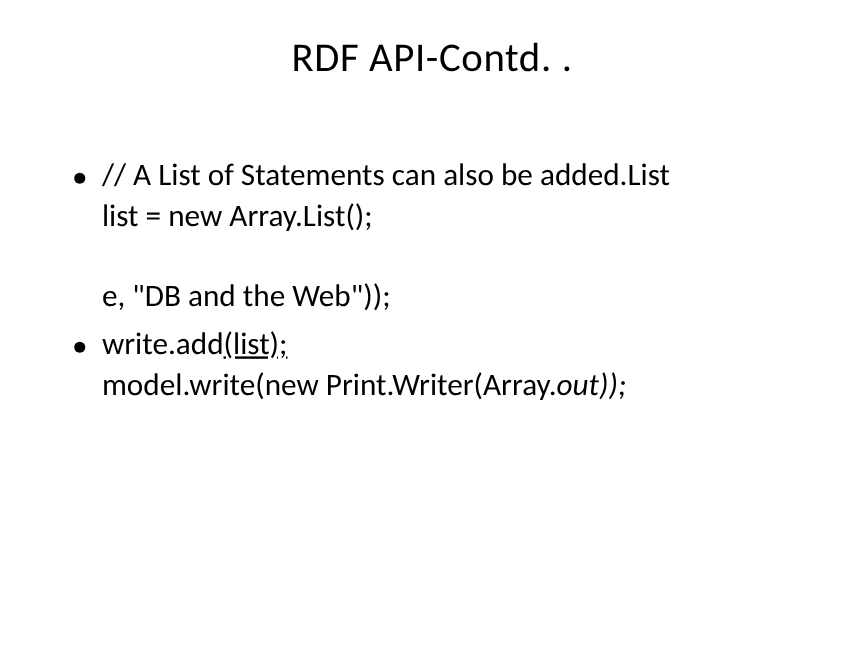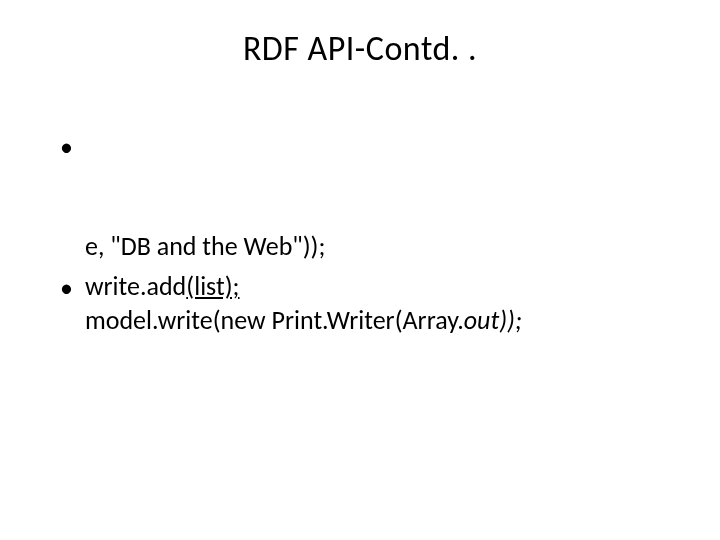--- a/index.html
+++ b/index.html
@@ -56,22 +56,22 @@
 </head>
 <body>
 
 <div class="slide">
   <h1 class="title">RDF API-Contd. .</h1>
   <div class="content">
 
     <div class="bullet-item">
       <span class="bullet">•</span>
       <div class="bullet-text">
-        <br>
-        <br>
+        <span>// A List of Statements can also be added.List</span><br>
+        <span>list = new Array.List();</span><br>
         <br>
         <span>e, "DB and the Web"));</span>
       </div>
     </div>
 
     <div class="bullet-item">
       <span class="bullet">•</span>
       <div class="bullet-text">
         <span>write.add</span><span class="underline">(list);</span><br>
         <span>model.write(new Print.Writer(Array.</span><span class="italic">out));</span>

